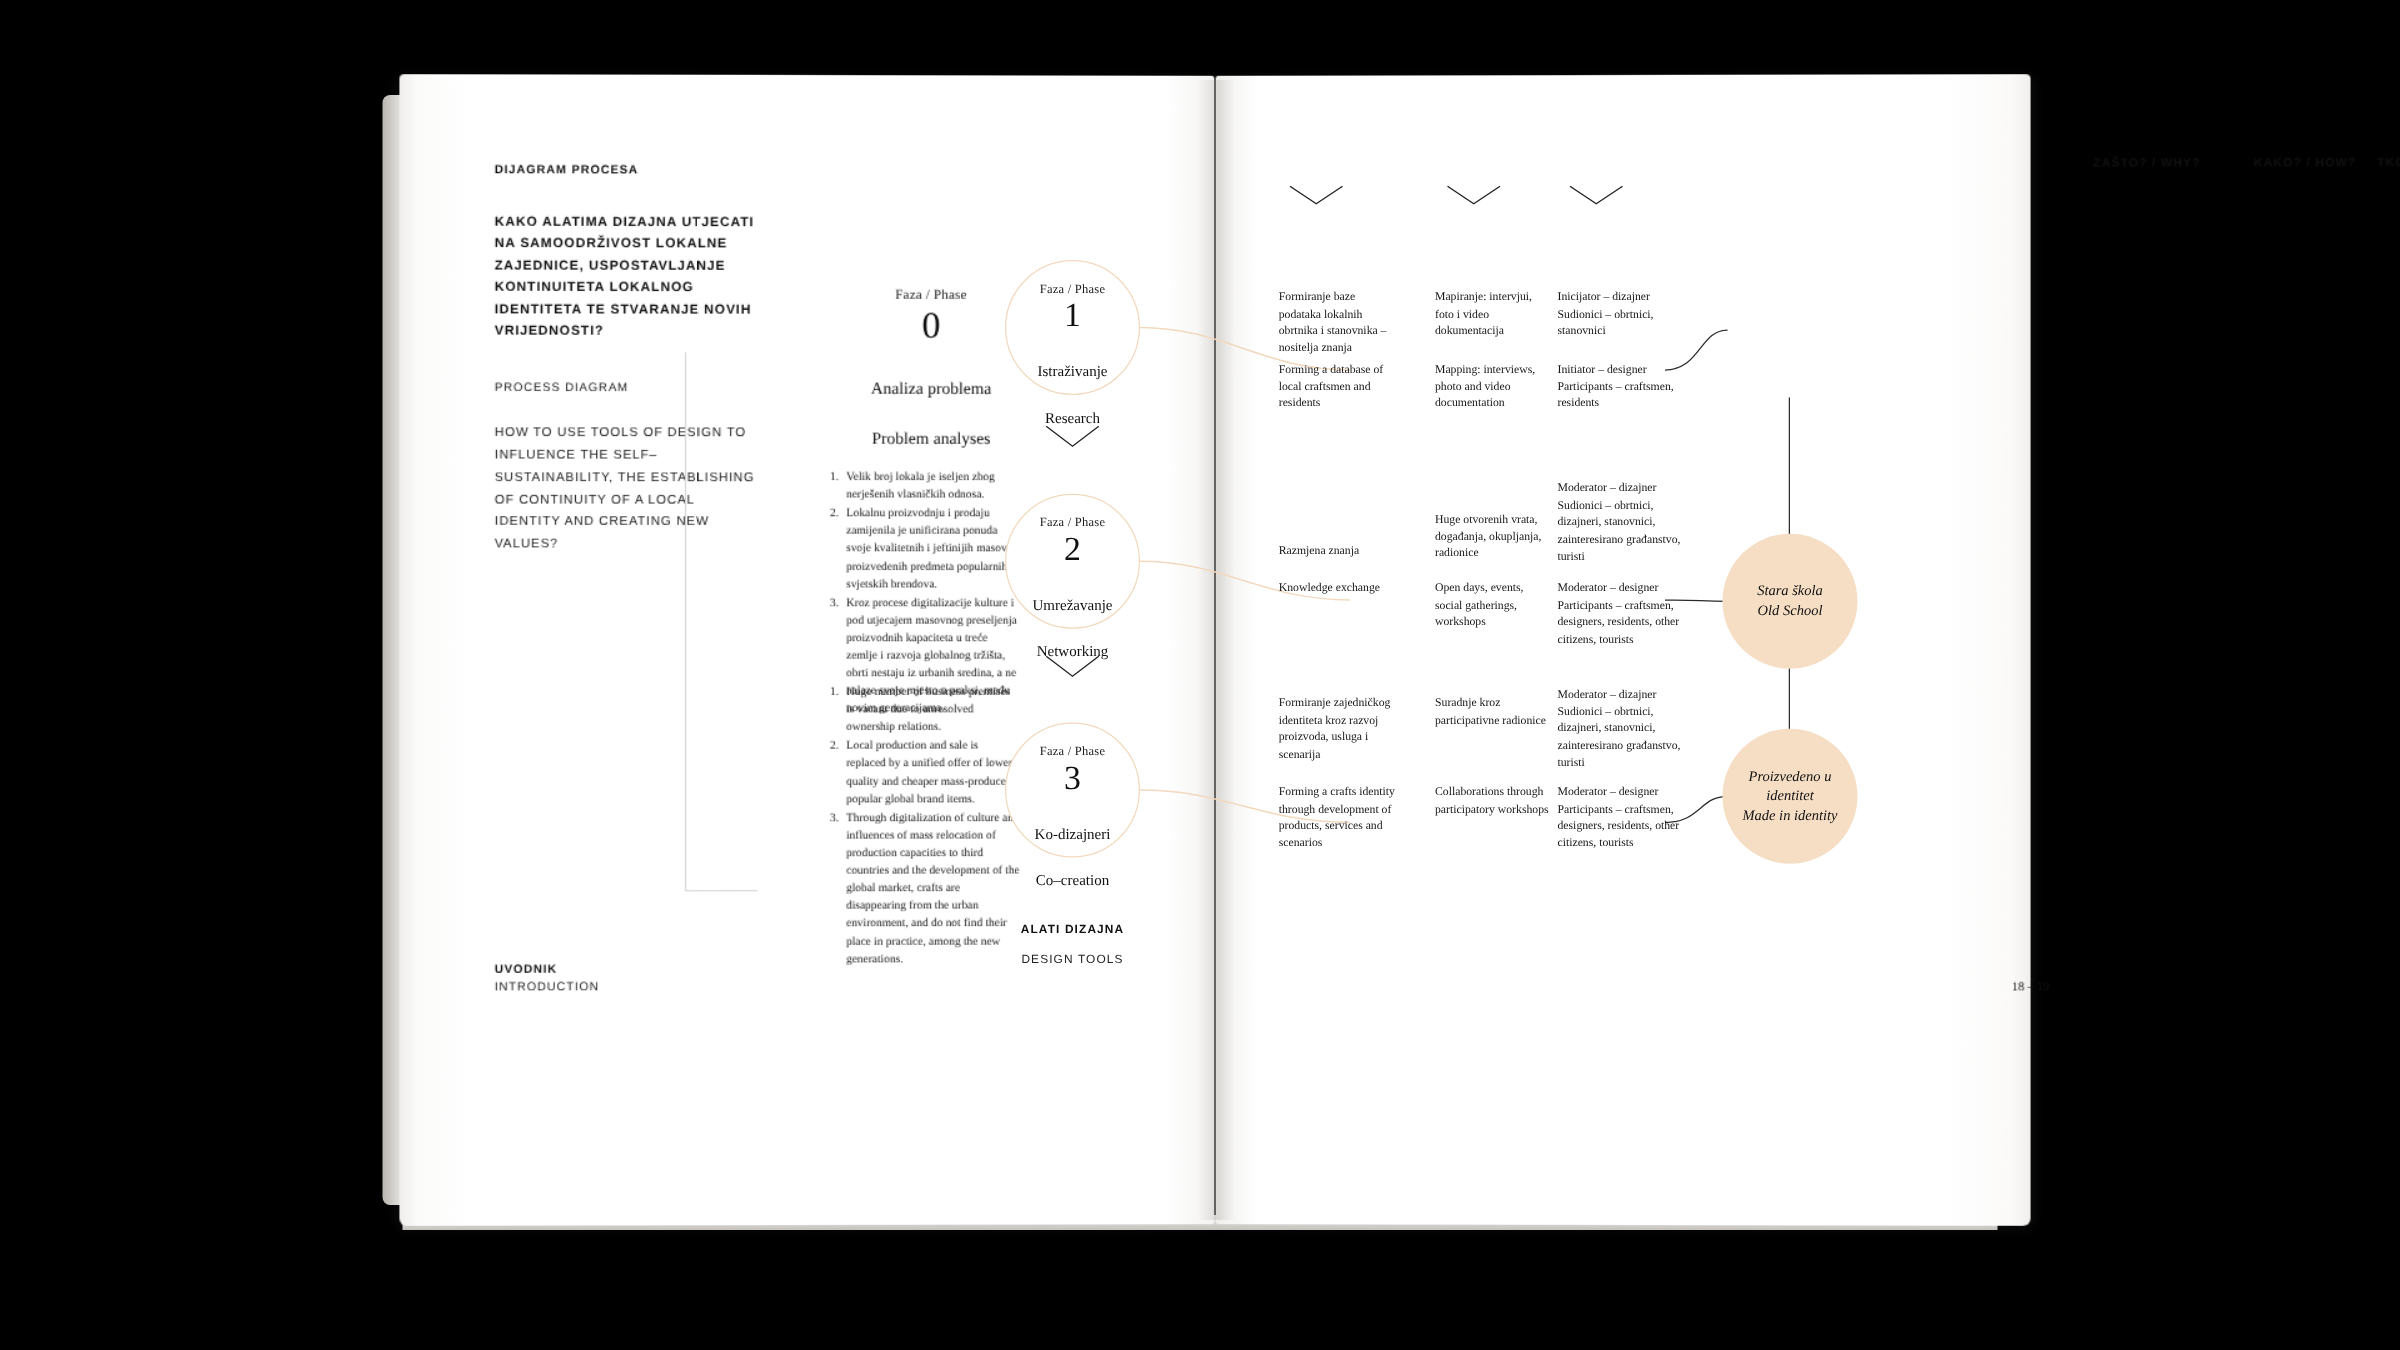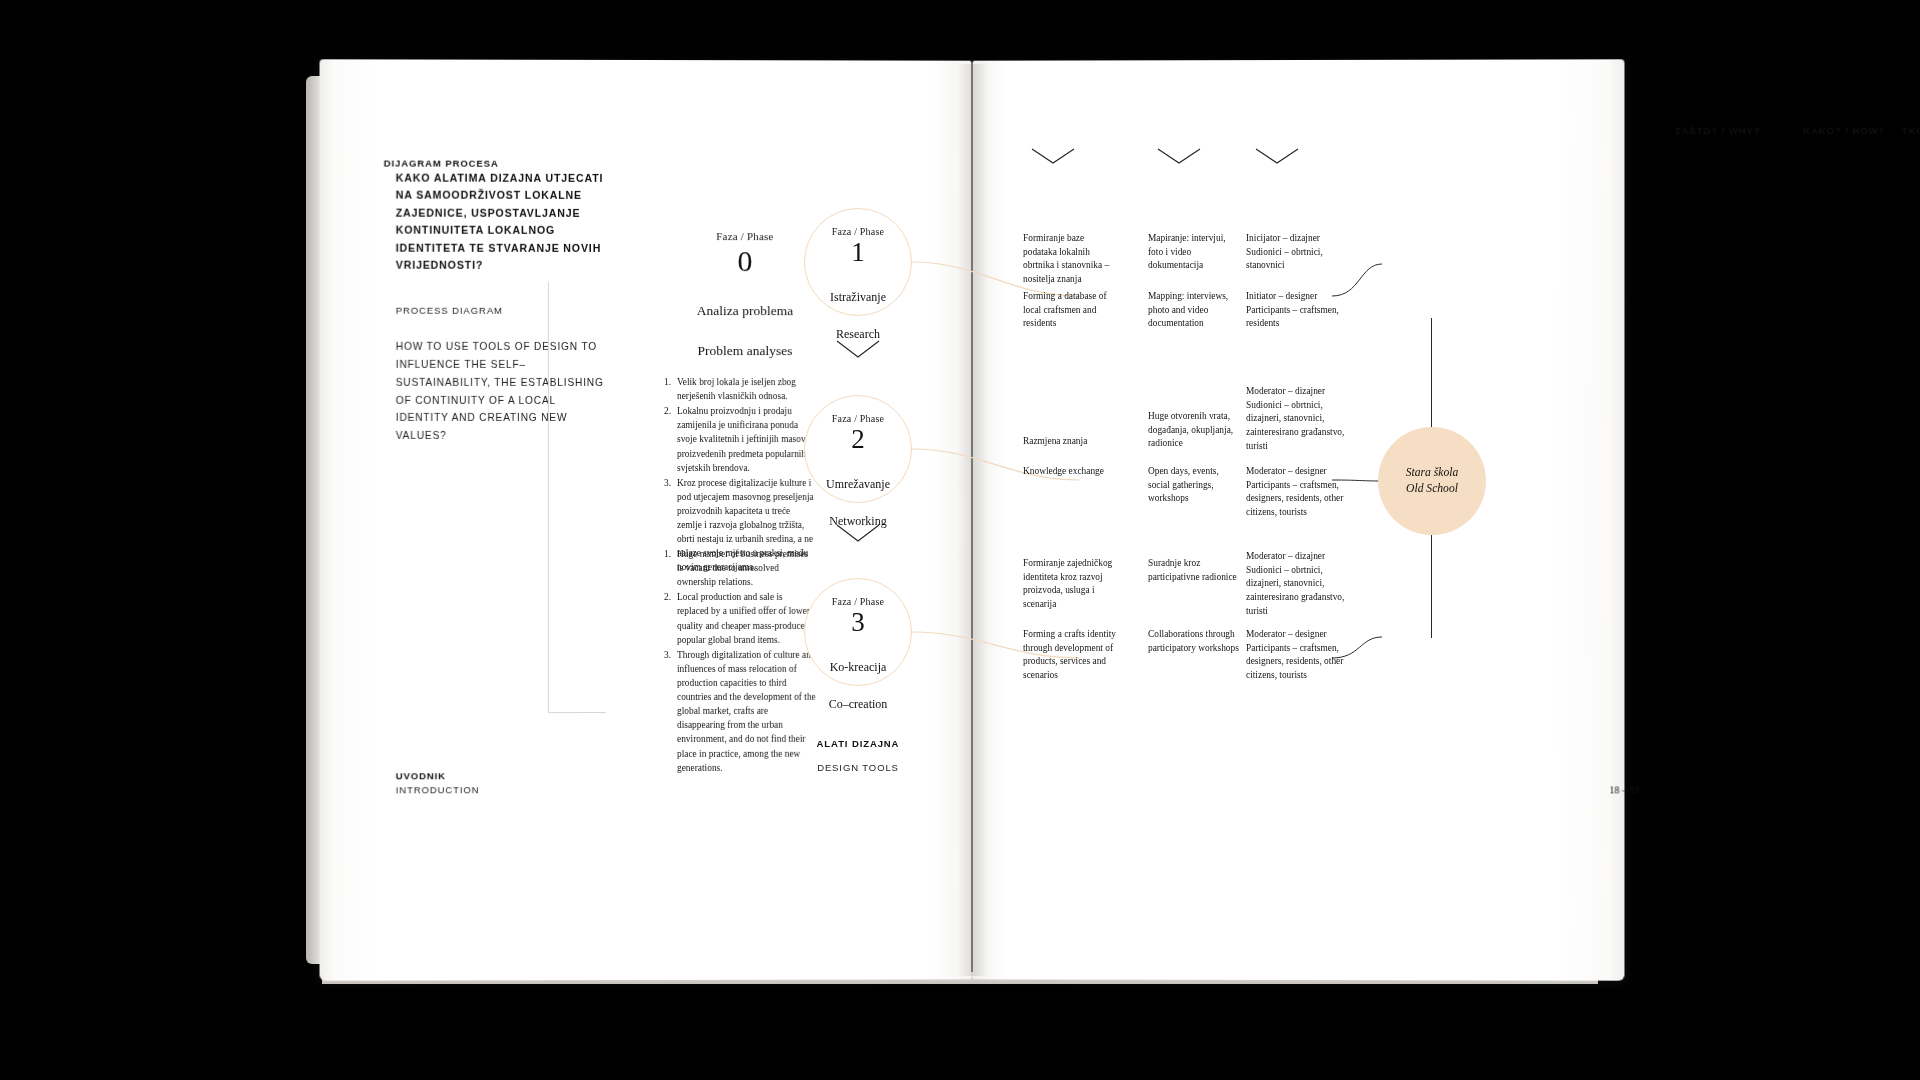--- a/index.html
+++ b/index.html
@@ -87,24 +87,23 @@
     text-transform: uppercase;
   }
   .serif {
     font-family: "Liberation Serif", serif;
     color: #111;
   }
 
   
   #lp-title {
     position: absolute;
-    left: 64px; top: 70px;
+    left: 76px; top: 70px;
     width: 240px;
     line-height: 1.45;
-    margin-top: 27px;
   }
   #lp-heading {
     position: absolute;
     left: 76px; top: 110px;
     width: 220px;
     font-size: 10.6px;
     font-weight: 700;
     letter-spacing: 0.85px;
     line-height: 1.65;
     text-transform: uppercase;
@@ -421,21 +420,21 @@
 
     <div class="chev" id="chev-b">
       <svg width="46" height="22" viewBox="0 0 46 22">
           <polyline points="2,3 23,19 44,3" fill="none" stroke="#222" stroke-width="1.1"></polyline>
         </svg>
     </div>
 
     <div class="circle-phase" id="circle-3">
       <span class="faza-label">Faza / Phase</span>
       <div class="phase-num">3</div>
-      <div class="phase-name">Ko‑kreacija</div>
+      <div class="phase-name">Ko‑dizajneri</div>
       <div class="phase-name">Co–creation</div>
     </div>
 
     <div id="design-tools">
       <span class="cap">ALATI DIZAJNA</span>
       <span class="cap-light">DESIGN TOOLS</span>
     </div>
 
     <div class="head-chev" id="hchev-why">
       <svg width="46" height="20" viewBox="0 0 46 20">
@@ -477,15 +476,21 @@
     <div id="out-line"></div>
 
 
     <div class="circle-out" id="out-2">
       <div class="inner">
         <div class="it">Stara škola</div>
         <div class="it">Old School</div>
       </div>
     </div>
 
+    <div class="circle-out" id="out-3">
+      <div class="inner">
+        <div class="it">Proizvedeno u identitet</div>
+        <div class="it">Made in identity</div>
+      </div>
+    </div>
 
   </div>
 </div>
 
 </body></html>

